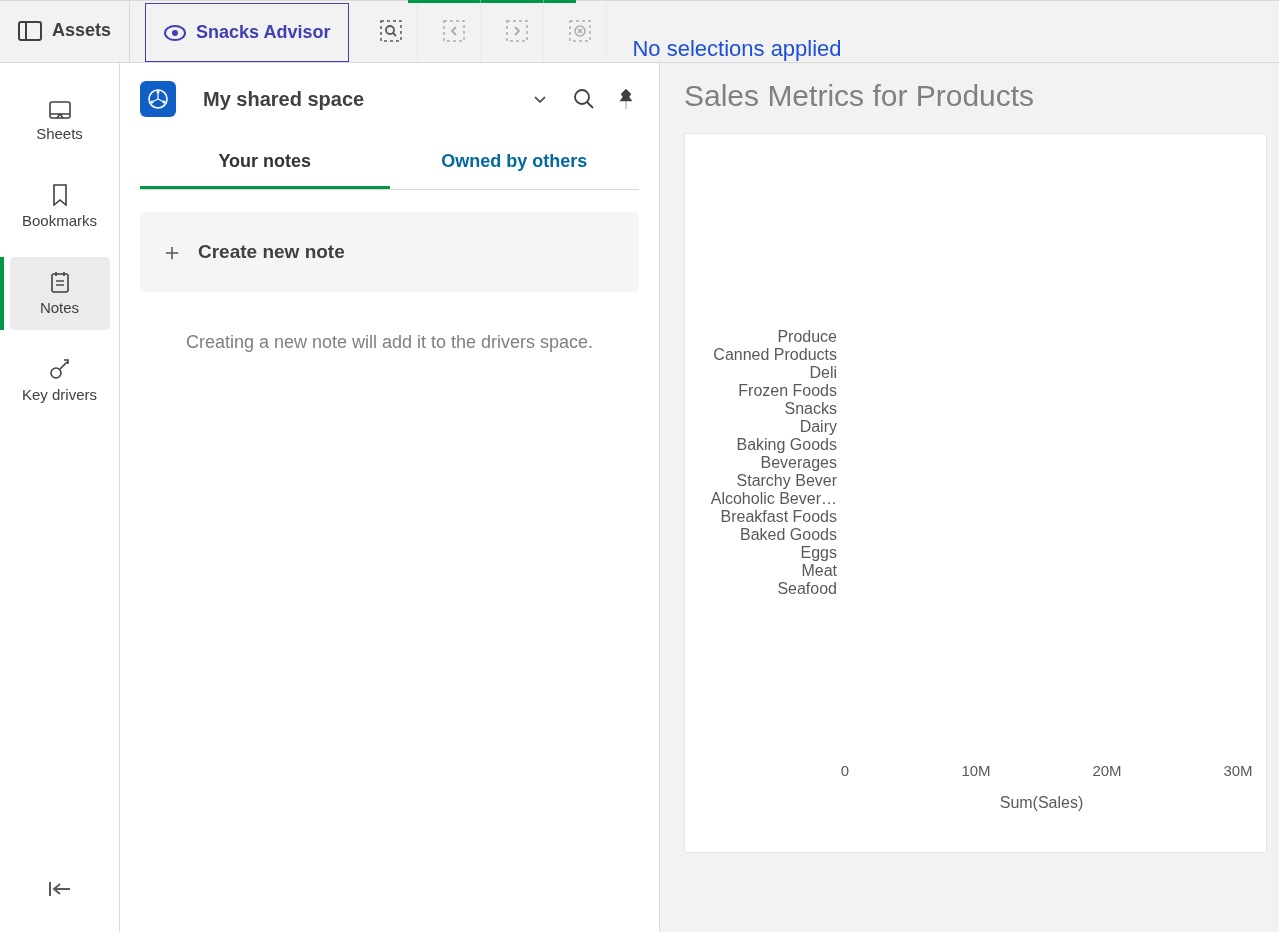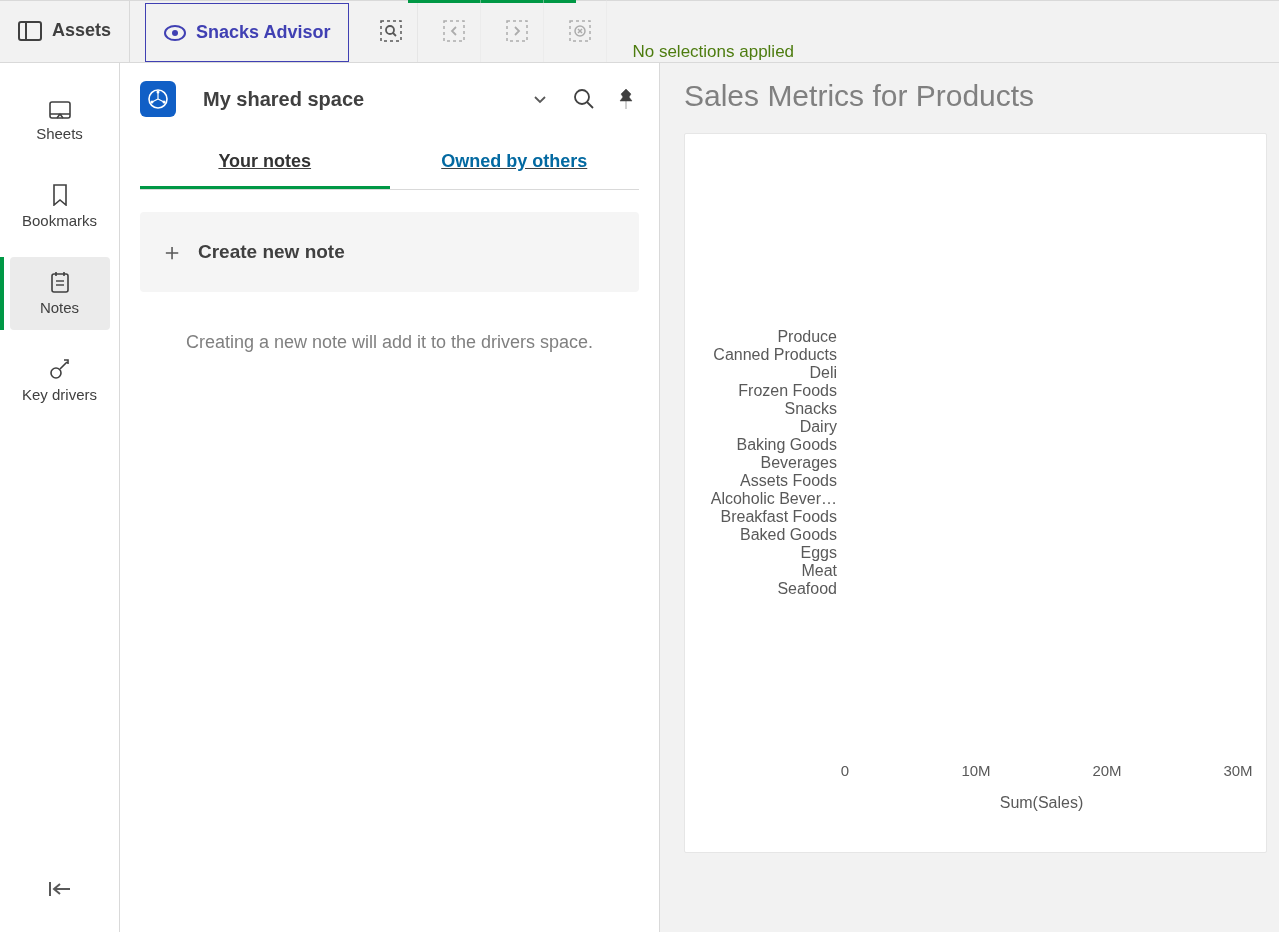--- a/index.html
+++ b/index.html
@@ -47,22 +47,22 @@
   display: flex;
   align-items: center;
   justify-content: center;
   color: #595959;
   cursor: pointer;
   border-right: 1px solid #e6e6e6;
 }
 .topbar-iconbtn.disabled { opacity: 0.45; cursor: default; }
 .topbar-text {
   padding-left: 16px;
-  font-size: 17px;
-  color: #4d7c0f;
+  font-size: 22px;
+  color: #1d4ed8;
 }
 .green-marker {
   position: absolute;
   top: 0; left: 408px;
   width: 168px;
   height: 3px;
   background: #009845;
 }
 
 
@@ -128,21 +128,20 @@
   display: flex; align-items: center; justify-content: center;
 }
 .space-name { font-size: 20px; font-weight: 600; flex: 1; }
 .chev-down { color: #595959; margin-left: 4px; cursor: pointer; }
 .header-actions { display: flex; gap: 22px; margin-right: 4px; }
 .header-actions svg { cursor: pointer; }
 
 .tabs {
   display: flex;
   border-bottom: 1px solid #d9d9d9;
-  text-decoration: underline;
 }
 .tabs .tab {
   flex: 1;
   text-align: center;
   padding: 12px 0 14px;
   font-size: 18px;
   font-weight: 600;
   color: #0369a1;
   cursor: pointer;
   border-bottom: 3px solid transparent;
@@ -400,21 +399,21 @@
       <div class="chart-body">
         <div class="y-labels" id="ylabels">
             <div class="ylab">Produce</div>
             <div class="ylab">Canned Products</div>
             <div class="ylab">Deli</div>
             <div class="ylab">Frozen Foods</div>
             <div class="ylab">Snacks</div>
             <div class="ylab">Dairy</div>
             <div class="ylab">Baking Goods</div>
             <div class="ylab">Beverages</div>
-            <div class="ylab">Assets Foods</div>
+            <div class="ylab">Starchy Bever</div>
             <div class="ylab">Alcoholic Bever…</div>
             <div class="ylab">Breakfast Foods</div>
             <div class="ylab">Baked Goods</div>
             <div class="ylab">Eggs</div>
             <div class="ylab">Meat</div>
             <div class="ylab">Seafood</div>
           </div>
         <div class="bars-area" id="barsarea">
             <div class="grid-line" style="left: 0%;"></div>
             <div class="grid-line" style="left: 33.3333%;"></div>

